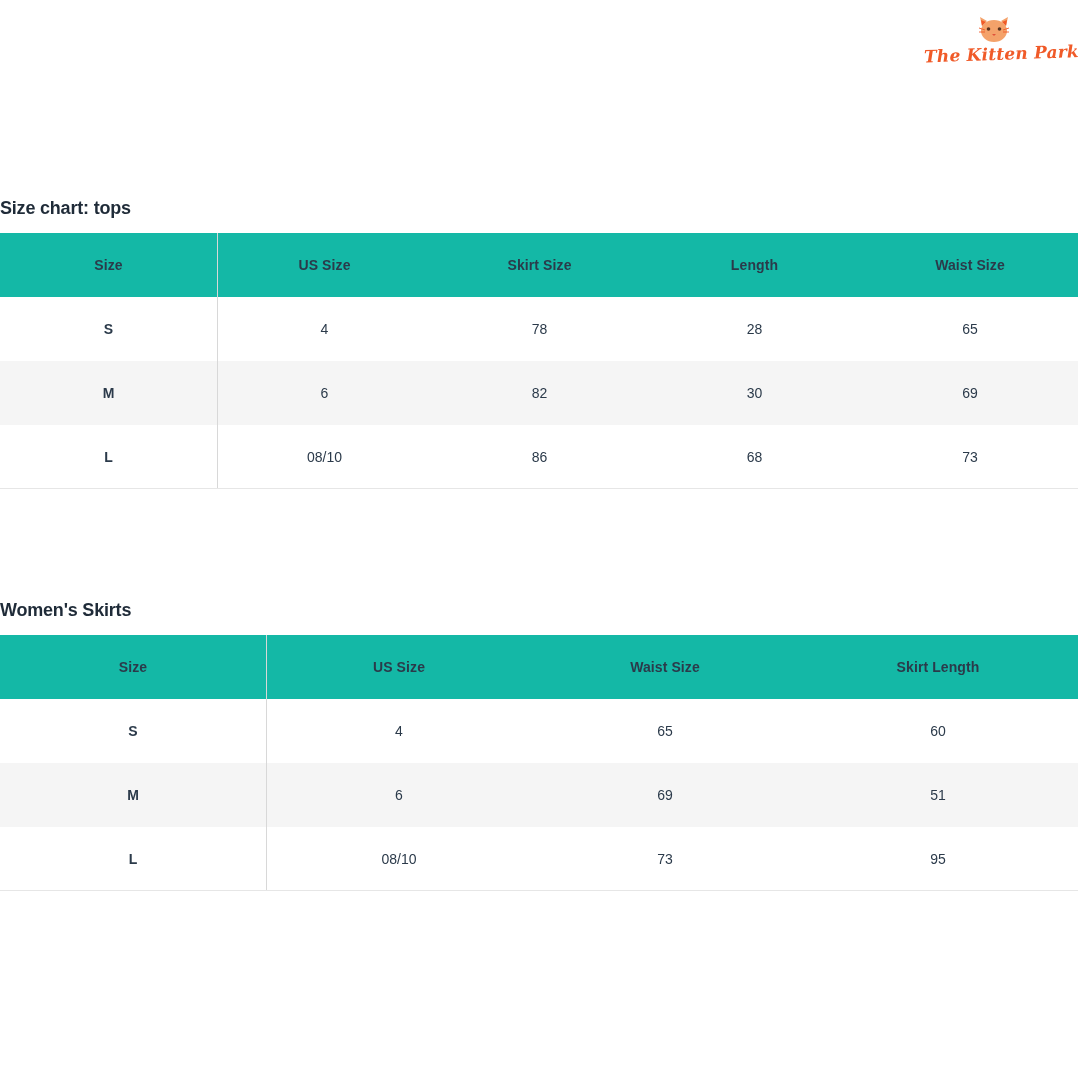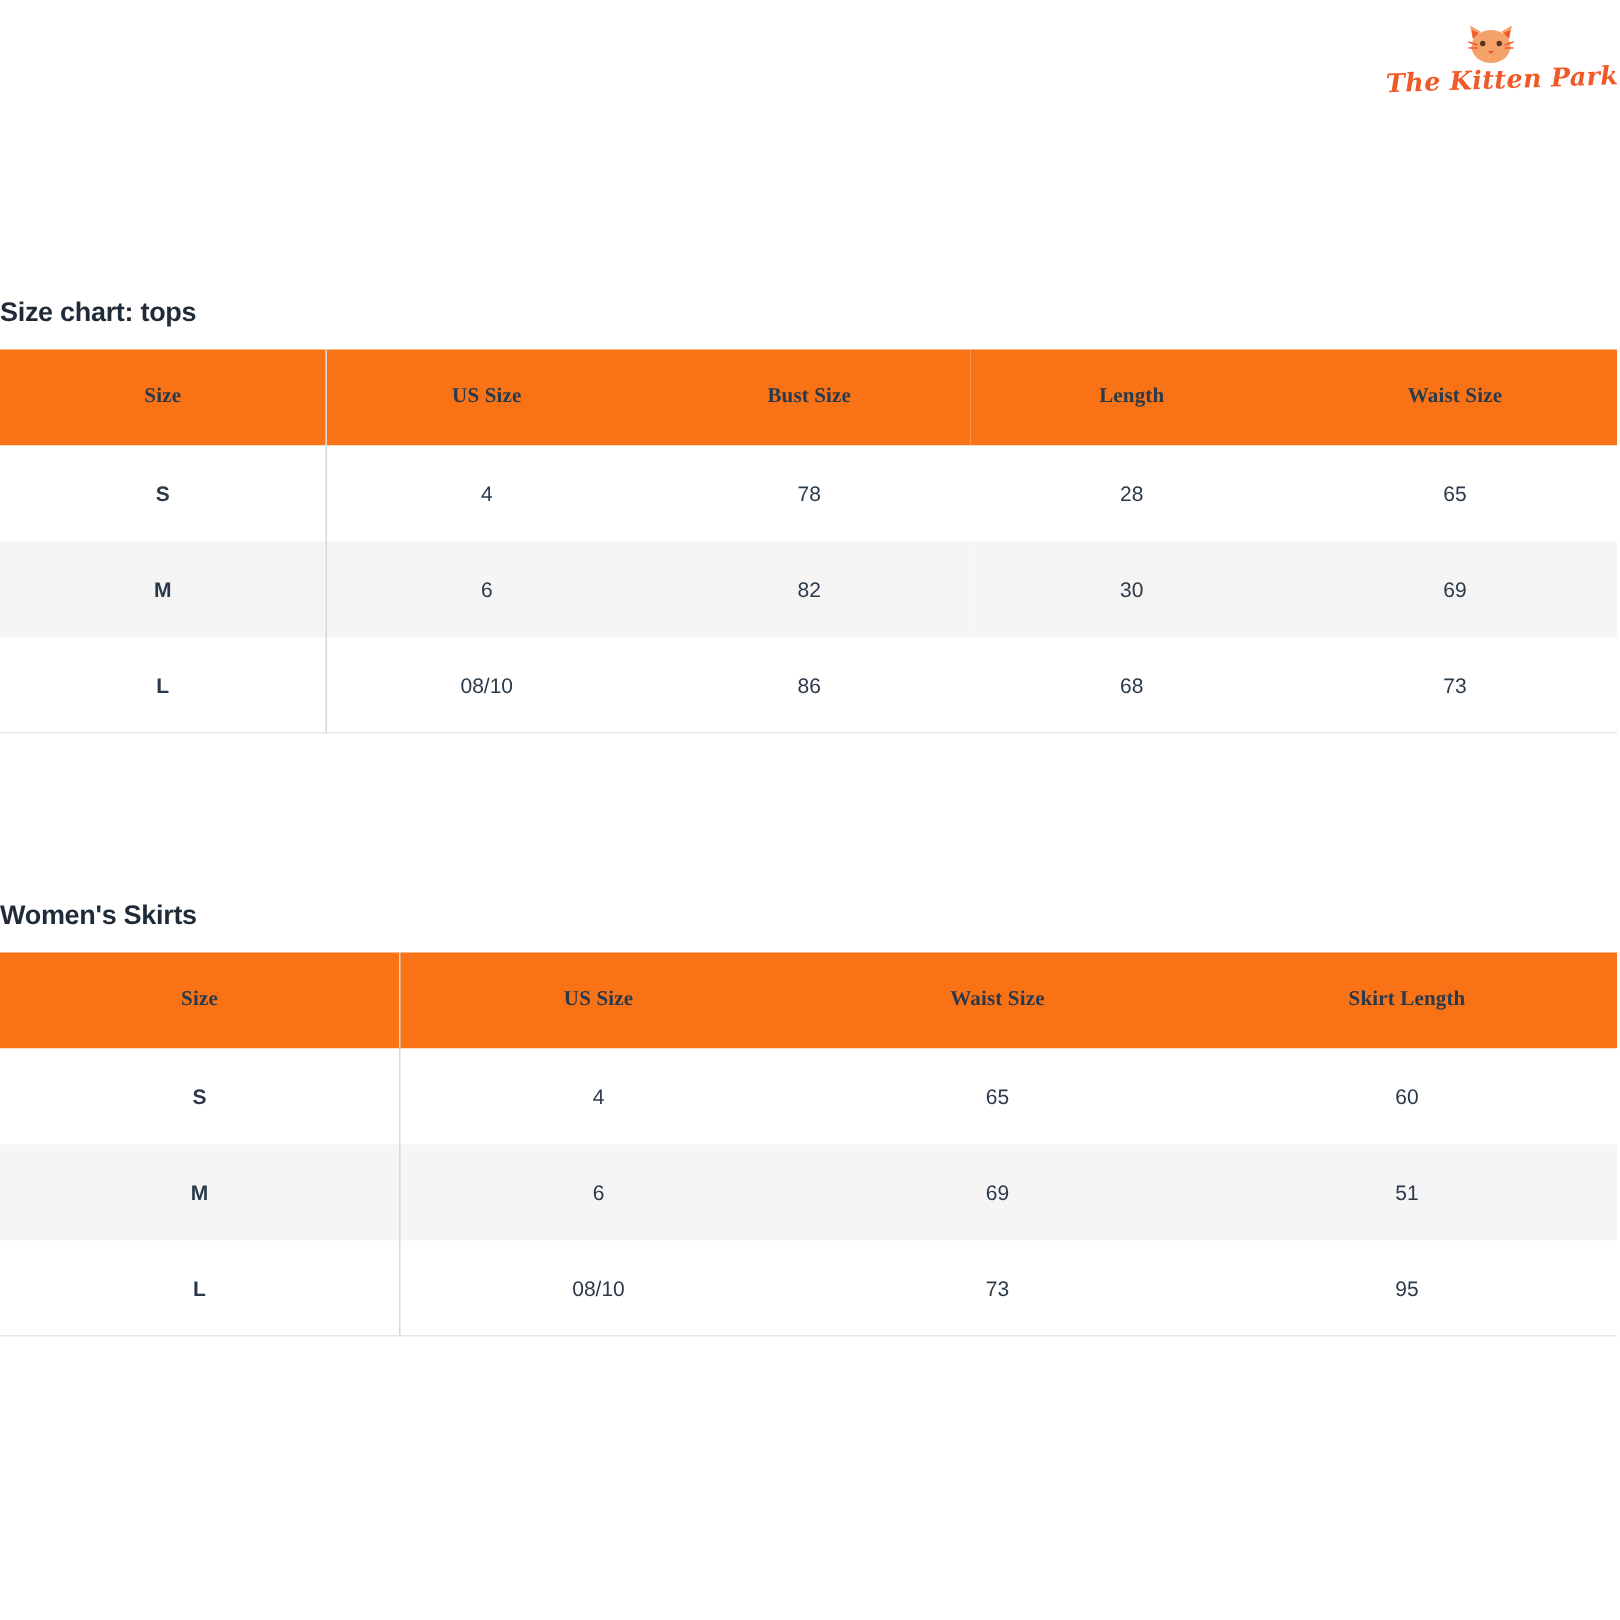--- a/index.html
+++ b/index.html
@@ -76,21 +76,21 @@
     padding: 0;
     height: 64px;
     vertical-align: middle;
     border: none;
   }
   th {
     font-weight: bold;
     font-size: 14px;
     letter-spacing: 0.1px;
   }
-  thead tr { background: #f97316; font-family: Liberation Serif, serif; }
+  thead tr { background: #14b8a6; }
   tbody tr.odd { background: #ffffff; }
   tbody tr.even { background: #f5f5f5; }
 
   td.size-cell, th.size-cell {
     font-weight: bold;
   }
 
   
   .tbl-tops col.c0 { width: 217px; }
   .tbl-tops col.c1 { width: 215px; }
@@ -150,21 +150,21 @@
         <col class="c0">
           <col class="c1">
           <col class="c2">
           <col class="c3">
           <col class="c4">
       </colgroup>
       <thead>
         <tr>
           <th class="size-cell">Size</th>
           <th>US Size</th>
-          <th>Bust Size</th>
+          <th>Skirt Size</th>
           <th>Length</th>
           <th>Waist Size</th>
         </tr>
       </thead>
       <tbody>
         <tr class="odd">
           <td class="size-cell">S</td>
           <td>4</td>
           <td>78</td>
           <td>28</td>

